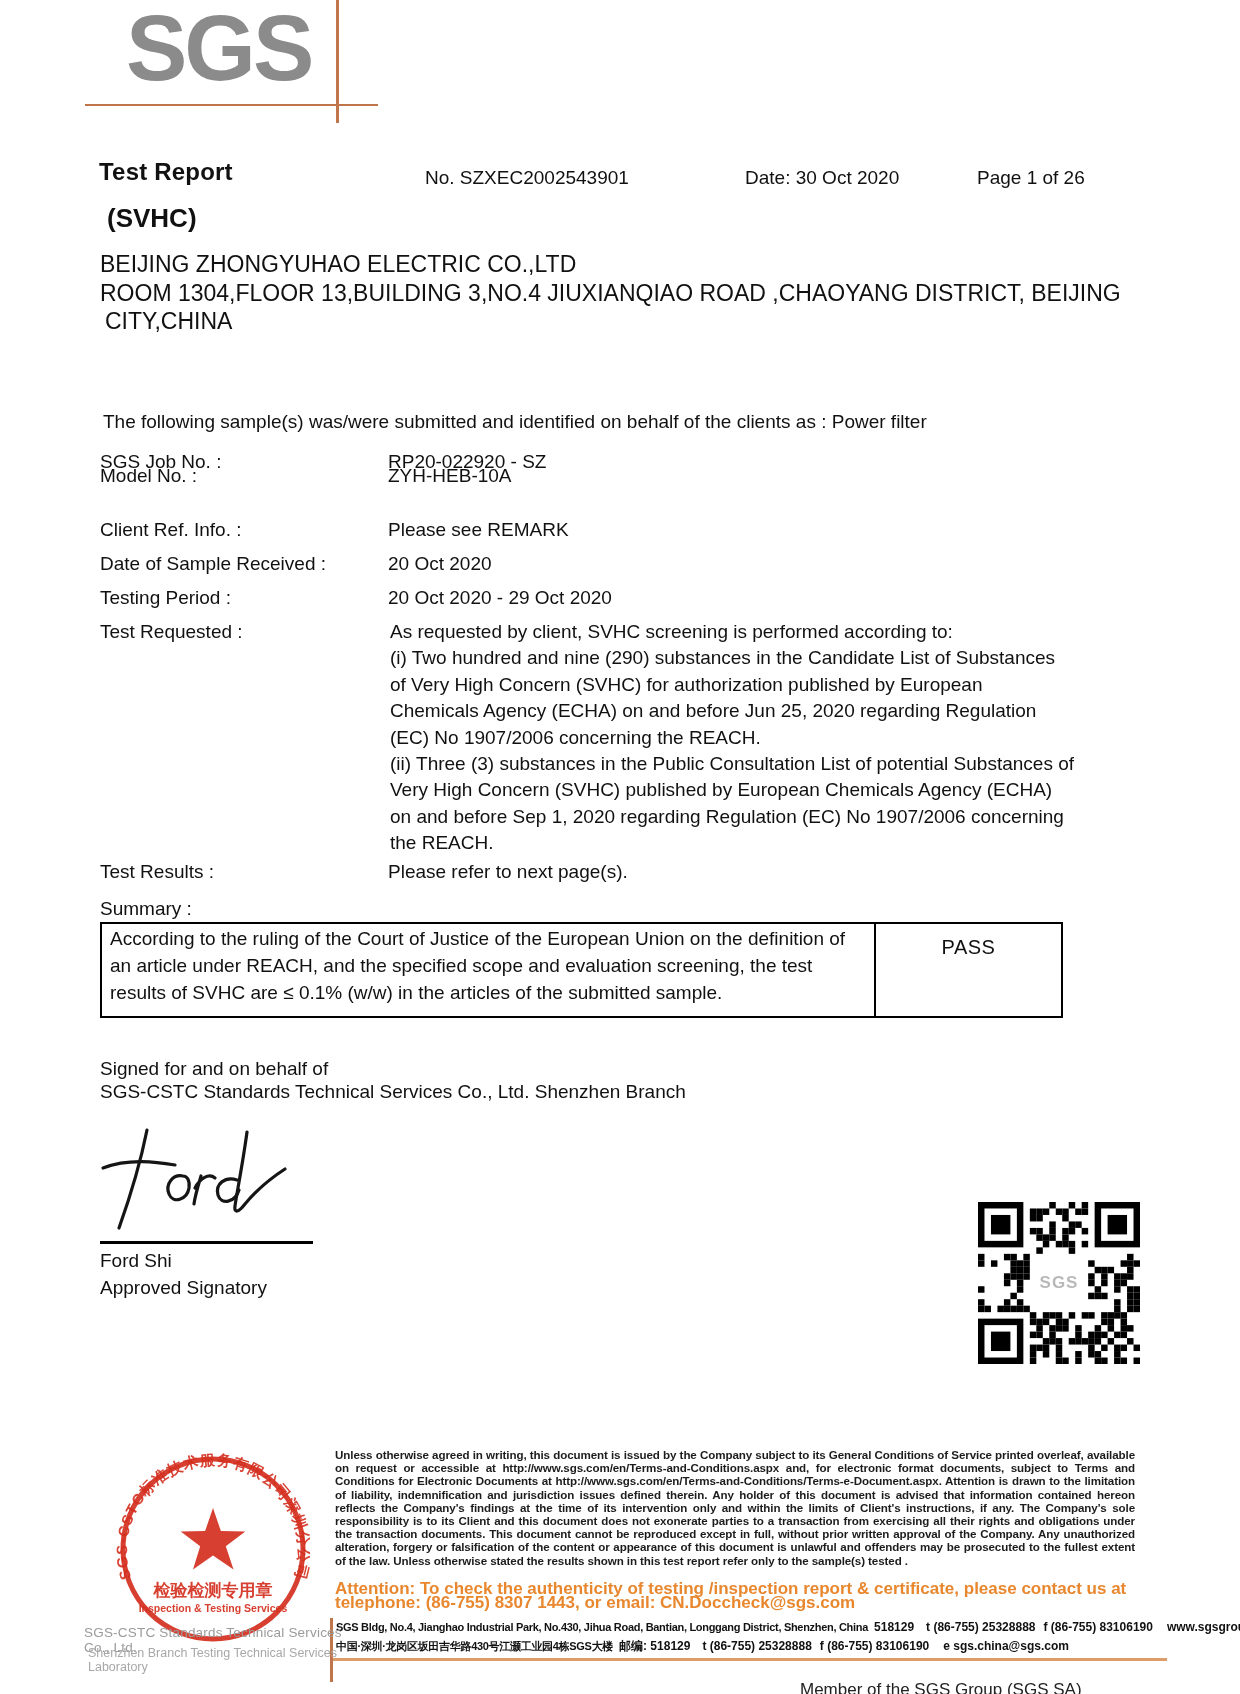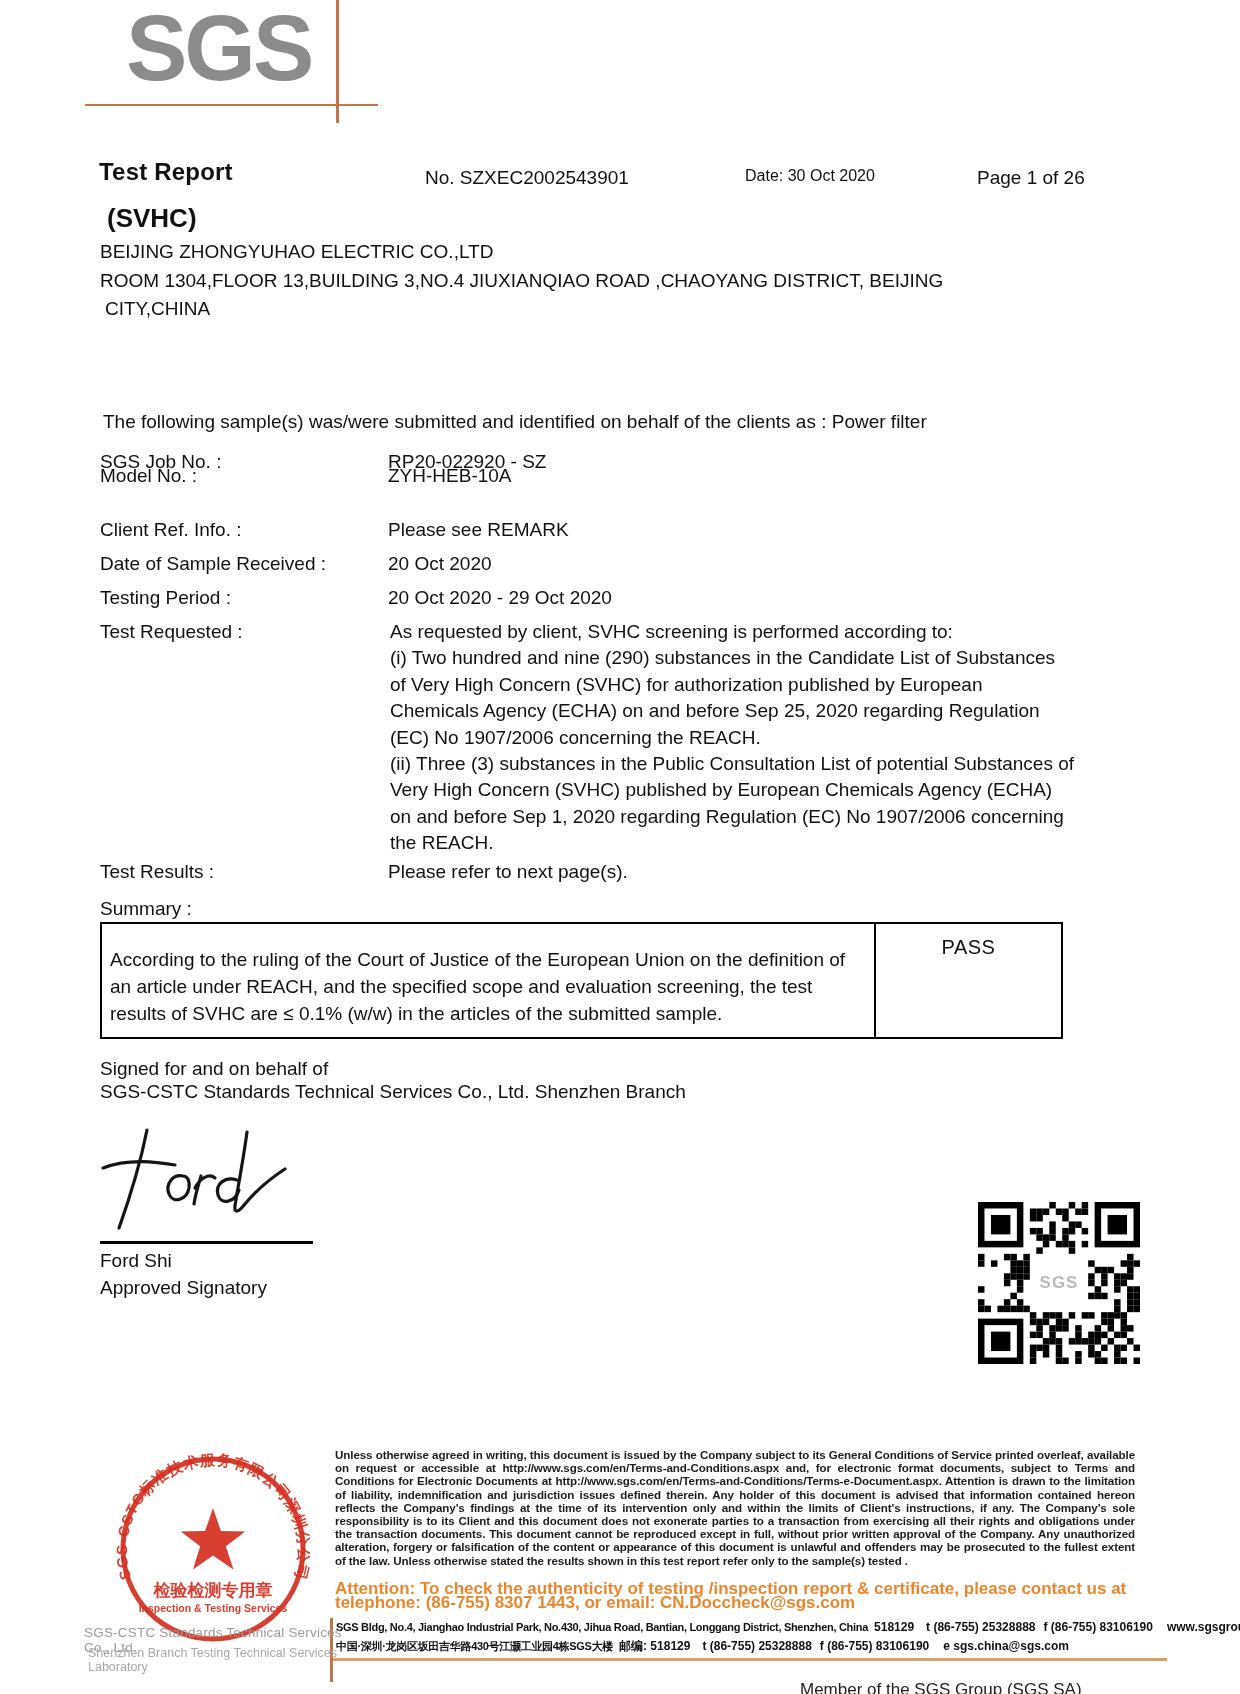--- a/index.html
+++ b/index.html
@@ -15,44 +15,44 @@
   .logo {
     left:126px; top:2px; font-size:92px; font-weight:bold; color:#8b8b8b;
     letter-spacing:-3px; line-height:1;
   }
   .crop-v-top { left:336px; top:0; width:3px; height:123px; background:#c0764a; }
   .crop-h-top { left:85px; top:104px; width:293px; height:2px; background:#c0764a; }
 
   .title    { left:99px;  top:158px; font-size:24px; font-weight:bold; letter-spacing:0.2px; }
   .subtitle { left:99px;  top:203px; font-size:26px; font-weight:bold;margin-left:8px; }
   .hdr-no   { left:425px; top:167px; font-size:19px; }
-  .hdr-date { left:745px; top:167px; font-size:16px; }
+  .hdr-date { left:745px; top:167px; font-size:19px; }
   .hdr-page { left:977px; top:167px; font-size:19px; }
 
-  .client { left:100px; top:238px; font-size:19px; line-height:28.5px; }
+  .client { left:100px; top:250px; font-size:23px; line-height:28.5px; }
   .client .city { padding-left:5px; }
 
   .sample-stmt { left:103px; top:411px; font-size:19px; }
 
   
   .f-label { left:100px; font-size:19px; }
   .f-value { left:388px; font-size:19px; }
   .y0 { top:451px; } .y1 { top:465px;text-align:right; } .y2 { top:519px; }
   .y3 { top:553px; } .y4 { top:587px; } .y5 { top:621px; }
 
   .tr-lines { left:390px; top:619px; width:700px; font-size:19px; line-height:26.4px; }
   .y-results { top:861px; }
 
   .summary-h { left:100px; top:898px; font-size:19px; }
   .summary-box {
     left:100px; top:922px; width:963px; border:2px solid #000;
     display:flex; align-items:stretch;
   }
   .summary-text {
-    flex:1 1 auto; padding:22px 12px 10px 8px; font-size:19px; line-height:27px;
+    flex:1 1 auto; padding:1px 12px 10px 8px; font-size:19px; line-height:27px;
   }
   .summary-pass {
     width:187px; border-left:2px solid #000; display:flex;
     align-items:flex-start; justify-content:center; padding-top:12px;
     font-size:20px; letter-spacing:0.5px;
   }
 
   .signedfor { left:100px; top:1057px; font-size:19px; line-height:23px; }
   .sig-svg  { left:95px; top:1118px; }
   .sig-rule { left:100px; top:1241px; width:213px; height:3px; background:#000; }
@@ -129,21 +129,21 @@
   <div class="abs f-label y3">Date of Sample Received :</div>
   <div class="abs f-value y3">20 Oct 2020</div>
   <div class="abs f-label y4">Testing Period :</div>
   <div class="abs f-value y4">20 Oct 2020 - 29 Oct 2020</div>
 
   <div class="abs f-label y5">Test Requested :</div>
   <div class="abs tr-lines">
     <div>As requested by client, SVHC screening is performed according to:</div>
     <div>(i) Two hundred and nine (290) substances in the Candidate List of Substances</div>
     <div>of Very High Concern (SVHC) for authorization published by European</div>
-    <div>Chemicals Agency (ECHA) on and before Sep 25, 2020 regarding Regulation</div>
+    <div>Chemicals Agency (ECHA) on and before Jun 25, 2020 regarding Regulation</div>
     <div>(EC) No 1907/2006 concerning the REACH.</div>
     <div>(ii) Three (3) substances in the Public Consultation List of potential Substances of</div>
     <div>Very High Concern (SVHC) published by European Chemicals Agency (ECHA)</div>
     <div>on and before Sep 1, 2020 regarding Regulation (EC) No 1907/2006 concerning</div>
     <div>the REACH.</div>
   </div>
 
   <div class="abs f-label y-results">Test Results :</div>
   <div class="abs f-value y-results">Please refer to next page(s).</div>
 

